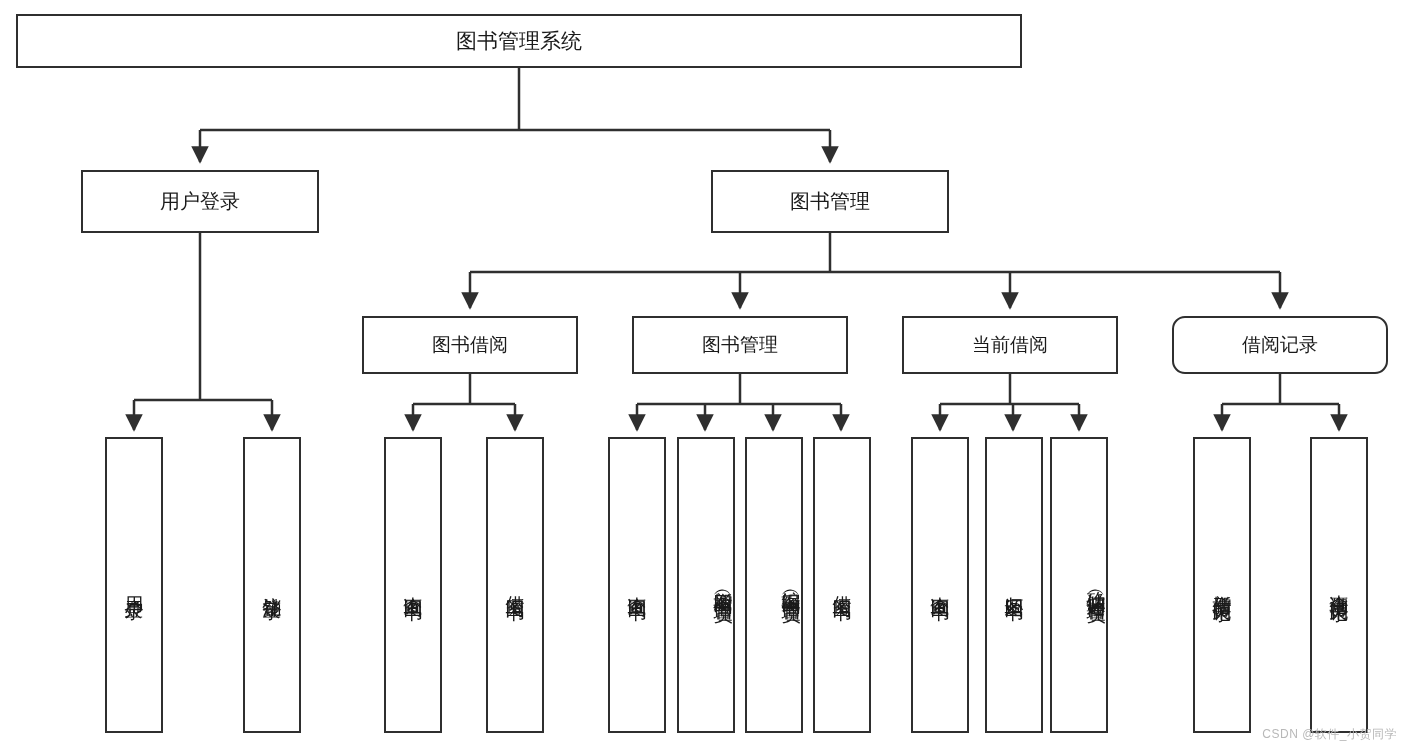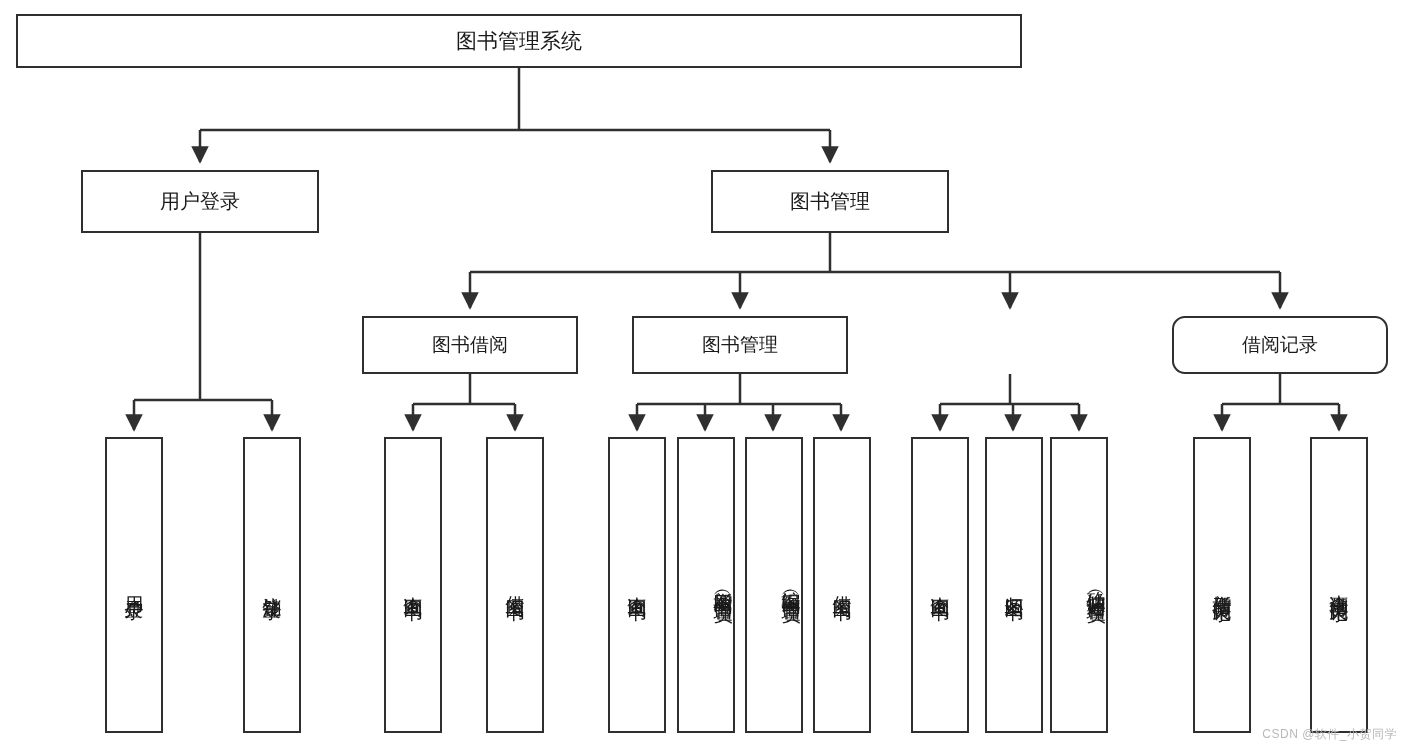--- a/index.html
+++ b/index.html
@@ -137,20 +137,23 @@
   <div class="node l2" style="left:711px; top:170px; width:238px; height:63px;justify-content:center;">
     <span class="lbl">图书管理</span>
   </div>
 
   <div class="node l3" style="left:362px; top:316px; width:216px; height:58px;">
     <span class="lbl">图书借阅</span>
   </div>
   <div class="node l3" style="left:632px; top:316px; width:216px; height:58px;">
     <span class="lbl">图书管理</span>
   </div>
+  <div class="node l3" style="left:902px; top:316px; width:216px; height:58px;">
+    <span class="lbl">当前借阅</span>
+  </div>
   <div class="node l3" style="left:1172px; top:316px; width:216px; height:58px;border-radius:13px;">
     <span class="lbl">借阅记录</span>
   </div>
 
   <div class="node leaf" style="left:105px; top:437px; width:58px; height:296px;">
     <span class="lbl">用户登录</span>
   </div>
   <div class="node leaf" style="left:243px; top:437px; width:58px; height:296px;">
     <span class="lbl">注销登录</span>
   </div>

